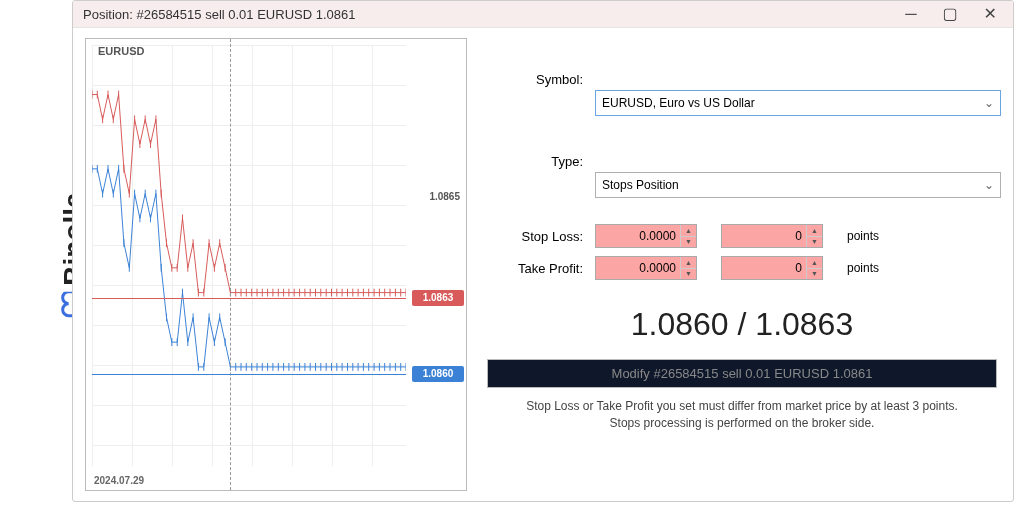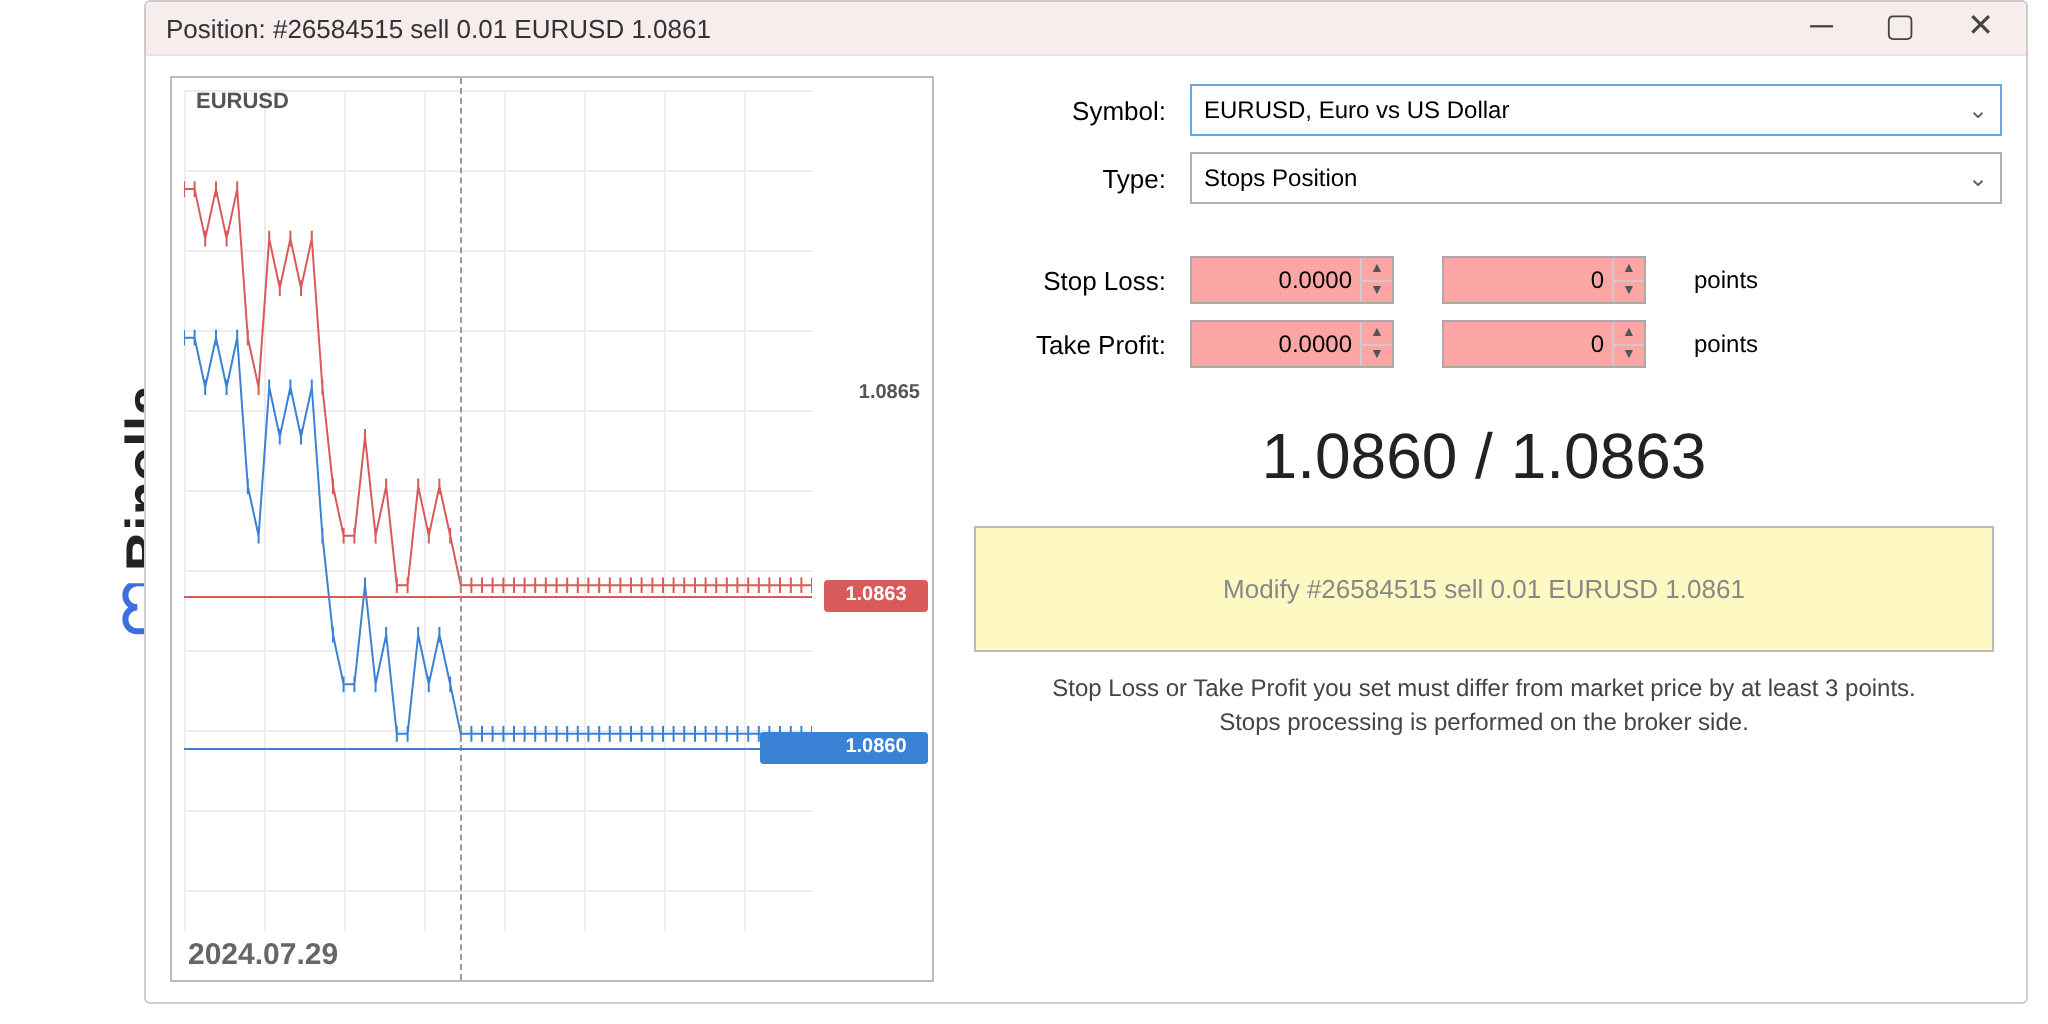--- a/index.html
+++ b/index.html
@@ -96,21 +96,21 @@
   position: absolute;
   left: 12px;
   top: 6px;
   font-size: 11px;
   color: #555;
 }
 .chart-date-label {
   position: absolute;
   left: 8px;
   bottom: 4px;
-  font-size: 15px;
+  font-size: 10px;
   color: #666;
 }
 .price-tag {
   position: absolute;
   right: 2px;
   width: 52px;
   height: 16px;
   font-size: 10px;
   line-height: 16px;
   text-align: center;
@@ -159,20 +159,21 @@
 .select {
   flex: 1;
   height: 24px;
   border: 1px solid #6aa5e0;
   background: #fff;
   display: flex;
   align-items: center;
   padding: 0 6px;
   font-size: 12px;
   position: relative;
+  margin-top: 48px;
 }
 .select.plain { border-color: #b0b0b0; }
 .select .chev {
   position: absolute;
   right: 6px;
   top: 50%;
   transform: translateY(-50%);
   color: #666;
 }
 .spinner {
@@ -217,24 +218,24 @@
 .pts-label { font-size: 12px; }
 .price-quote {
   font-size: 32px;
   text-align: center;
   margin: 18px 0 16px 0;
   color: #222;
   font-family: Verdana, Arial, sans-serif;
 }
 .modify-btn {
   border: 1px solid #bbb;
-  background: #fef9c3;
+  background: #0f172a;
   color: #888;
   text-align: center;
-  padding: 23px 0;
+  padding: 6px 0;
   font-size: 13px;
   margin: 0 4px;
 }
 .info-text {
   text-align: center;
   font-size: 12px;
   color: #444;
   margin-top: 10px;
   line-height: 1.4;
 }
@@ -271,21 +272,21 @@
             <path d="M0.0 126.5 M0.0 122.5 L0.0 130.5 M0.0 126.5 L5.3 126.5 M5.3 122.5 L5.3 130.5 M5.3 126.5 L10.6 151.8 M10.6 147.8 L10.6 155.8 M10.6 151.8 L16.0 126.5 M16.0 122.5 L16.0 130.5 M16.0 126.5 L21.3 151.8 M21.3 147.8 L21.3 155.8 M21.3 151.8 L26.6 126.5 M26.6 122.5 L26.6 130.5 M26.6 126.5 L31.9 202.4 M31.9 198.4 L31.9 206.4 M31.9 202.4 L37.3 227.6 M37.3 223.6 L37.3 231.6 M37.3 227.6 L42.6 151.8 M42.6 147.8 L42.6 155.8 M42.6 151.8 L47.9 177.1 M47.9 173.1 L47.9 181.1 M47.9 177.1 L53.2 151.8 M53.2 147.8 L53.2 155.8 M53.2 151.8 L58.5 177.1 M58.5 173.1 L58.5 181.1 M58.5 177.1 L63.9 151.8 M63.9 147.8 L63.9 155.8 M63.9 151.8 L69.2 227.6 M69.2 223.6 L69.2 231.6 M69.2 227.6 L74.5 278.2 M74.5 274.2 L74.5 282.2 M74.5 278.2 L79.8 303.5 M79.8 299.5 L79.8 307.5 M79.8 303.5 L85.2 303.5 M85.2 299.5 L85.2 307.5 M85.2 303.5 L90.5 252.9 M90.5 248.9 L90.5 256.9 M90.5 252.9 L95.8 303.5 M95.8 299.5 L95.8 307.5 M95.8 303.5 L101.1 278.2 M101.1 274.2 L101.1 282.2 M101.1 278.2 L106.4 328.8 M106.4 324.8 L106.4 332.8 M106.4 328.8 L111.8 328.8 M111.8 324.8 L111.8 332.8 M111.8 328.8 L117.1 278.2 M117.1 274.2 L117.1 282.2 M117.1 278.2 L122.4 303.5 M122.4 299.5 L122.4 307.5 M122.4 303.5 L127.7 278.2 M127.7 274.2 L127.7 282.2 M127.7 278.2 L133.1 303.5 M133.1 299.5 L133.1 307.5 M133.1 303.5 L138.4 328.8 M138.4 324.8 L138.4 332.8 M138.4 328.8 L143.7 328.8 M143.7 324.8 L143.7 332.8 M143.7 328.8 L149.0 328.8 M149.0 324.8 L149.0 332.8 M149.0 328.8 L154.3 328.8 M154.3 324.8 L154.3 332.8 M154.3 328.8 L159.7 328.8 M159.7 324.8 L159.7 332.8 M159.7 328.8 L165.0 328.8 M165.0 324.8 L165.0 332.8 M165.0 328.8 L170.3 328.8 M170.3 324.8 L170.3 332.8 M170.3 328.8 L175.6 328.8 M175.6 324.8 L175.6 332.8 M175.6 328.8 L180.9 328.8 M180.9 324.8 L180.9 332.8 M180.9 328.8 L186.3 328.8 M186.3 324.8 L186.3 332.8 M186.3 328.8 L191.6 328.8 M191.6 324.8 L191.6 332.8 M191.6 328.8 L196.9 328.8 M196.9 324.8 L196.9 332.8 M196.9 328.8 L202.2 328.8 M202.2 324.8 L202.2 332.8 M202.2 328.8 L207.6 328.8 M207.6 324.8 L207.6 332.8 M207.6 328.8 L212.9 328.8 M212.9 324.8 L212.9 332.8 M212.9 328.8 L218.2 328.8 M218.2 324.8 L218.2 332.8 M218.2 328.8 L223.5 328.8 M223.5 324.8 L223.5 332.8 M223.5 328.8 L228.8 328.8 M228.8 324.8 L228.8 332.8 M228.8 328.8 L234.2 328.8 M234.2 324.8 L234.2 332.8 M234.2 328.8 L239.5 328.8 M239.5 324.8 L239.5 332.8 M239.5 328.8 L244.8 328.8 M244.8 324.8 L244.8 332.8 M244.8 328.8 L250.1 328.8 M250.1 324.8 L250.1 332.8 M250.1 328.8 L255.5 328.8 M255.5 324.8 L255.5 332.8 M255.5 328.8 L260.8 328.8 M260.8 324.8 L260.8 332.8 M260.8 328.8 L266.1 328.8 M266.1 324.8 L266.1 332.8 M266.1 328.8 L271.4 328.8 M271.4 324.8 L271.4 332.8 M271.4 328.8 L276.7 328.8 M276.7 324.8 L276.7 332.8 M276.7 328.8 L282.1 328.8 M282.1 324.8 L282.1 332.8 M282.1 328.8 L287.4 328.8 M287.4 324.8 L287.4 332.8 M287.4 328.8 L292.7 328.8 M292.7 324.8 L292.7 332.8 M292.7 328.8 L298.0 328.8 M298.0 324.8 L298.0 332.8 M298.0 328.8 L303.4 328.8 M303.4 324.8 L303.4 332.8 M303.4 328.8 L308.7 328.8 M308.7 324.8 L308.7 332.8 M308.7 328.8 L314.0 328.8 M314.0 324.8 L314.0 332.8 M314.0 328.8 " stroke="#3b82d6" fill="none" stroke-width="1"></path>
           </svg>
       </div>
       <span class="chart-symbol-label">EURUSD</span>
       <span class="chart-date-label">2024.07.29</span>
       <span class="axis-tick" style="top:152px;">1.0865</span>
       <div class="chart-vline" style="left: 144.373px;"></div>
       <div class="chart-hline" style="border-color: rgb(216, 90, 90); top: 258.941px;"></div>
       <div class="chart-hline" style="border-color: rgb(59, 130, 214); top: 334.824px;"></div>
       <div class="price-tag ask" style="top: 250.941px;">1.0863</div>
-      <div class="price-tag bid" style="top: 326.824px; padding-left: 32px;">1.0860</div>
+      <div class="price-tag bid" style="top: 326.824px;">1.0860</div>
     </div>
 
     <div class="form-panel">
 
       <div class="form-row">
         <div class="form-label">Symbol:</div>
         <div class="select">
           <span>EURUSD, Euro vs US Dollar</span>
           <span class="chev">⌄</span>
         </div>

